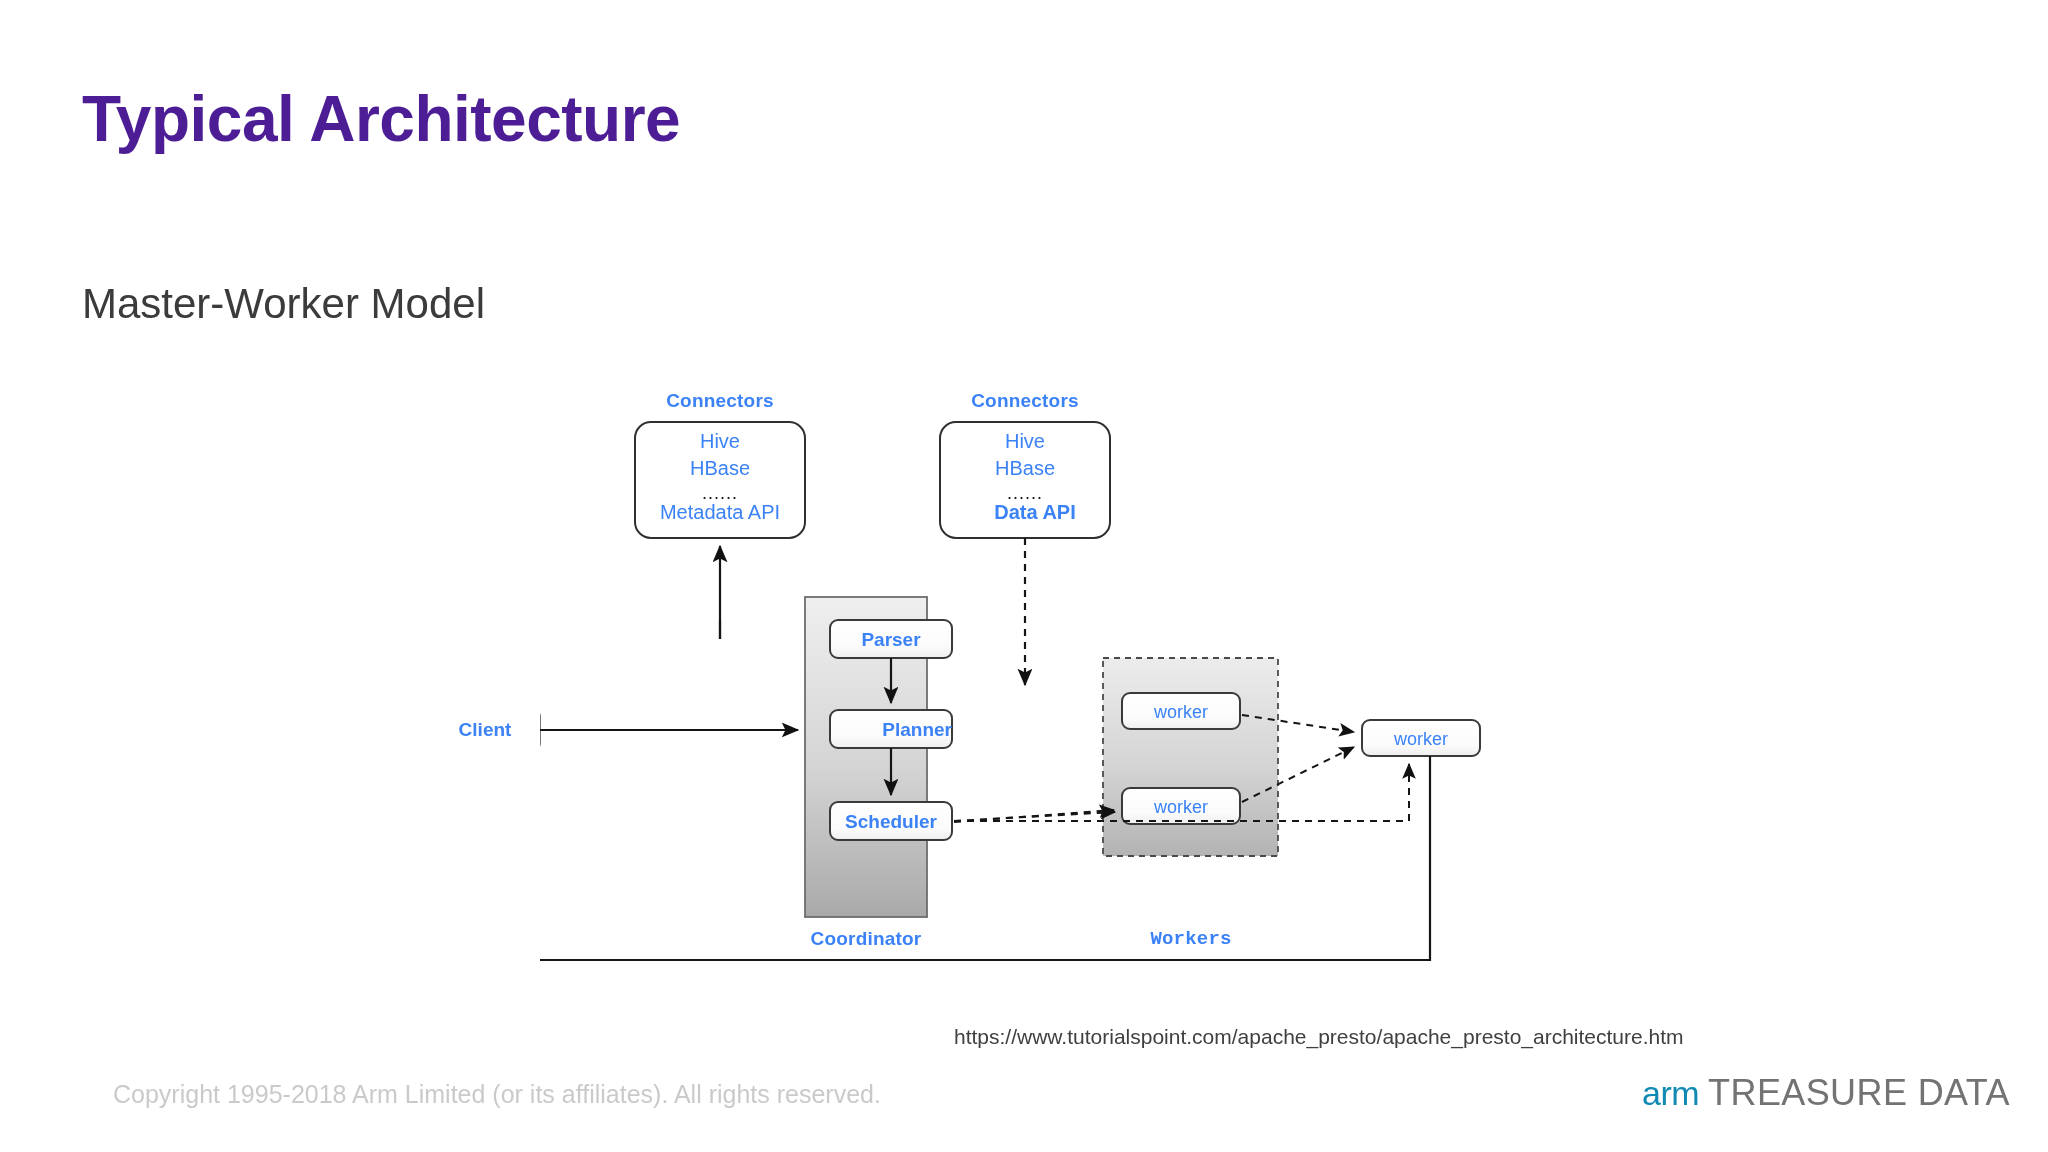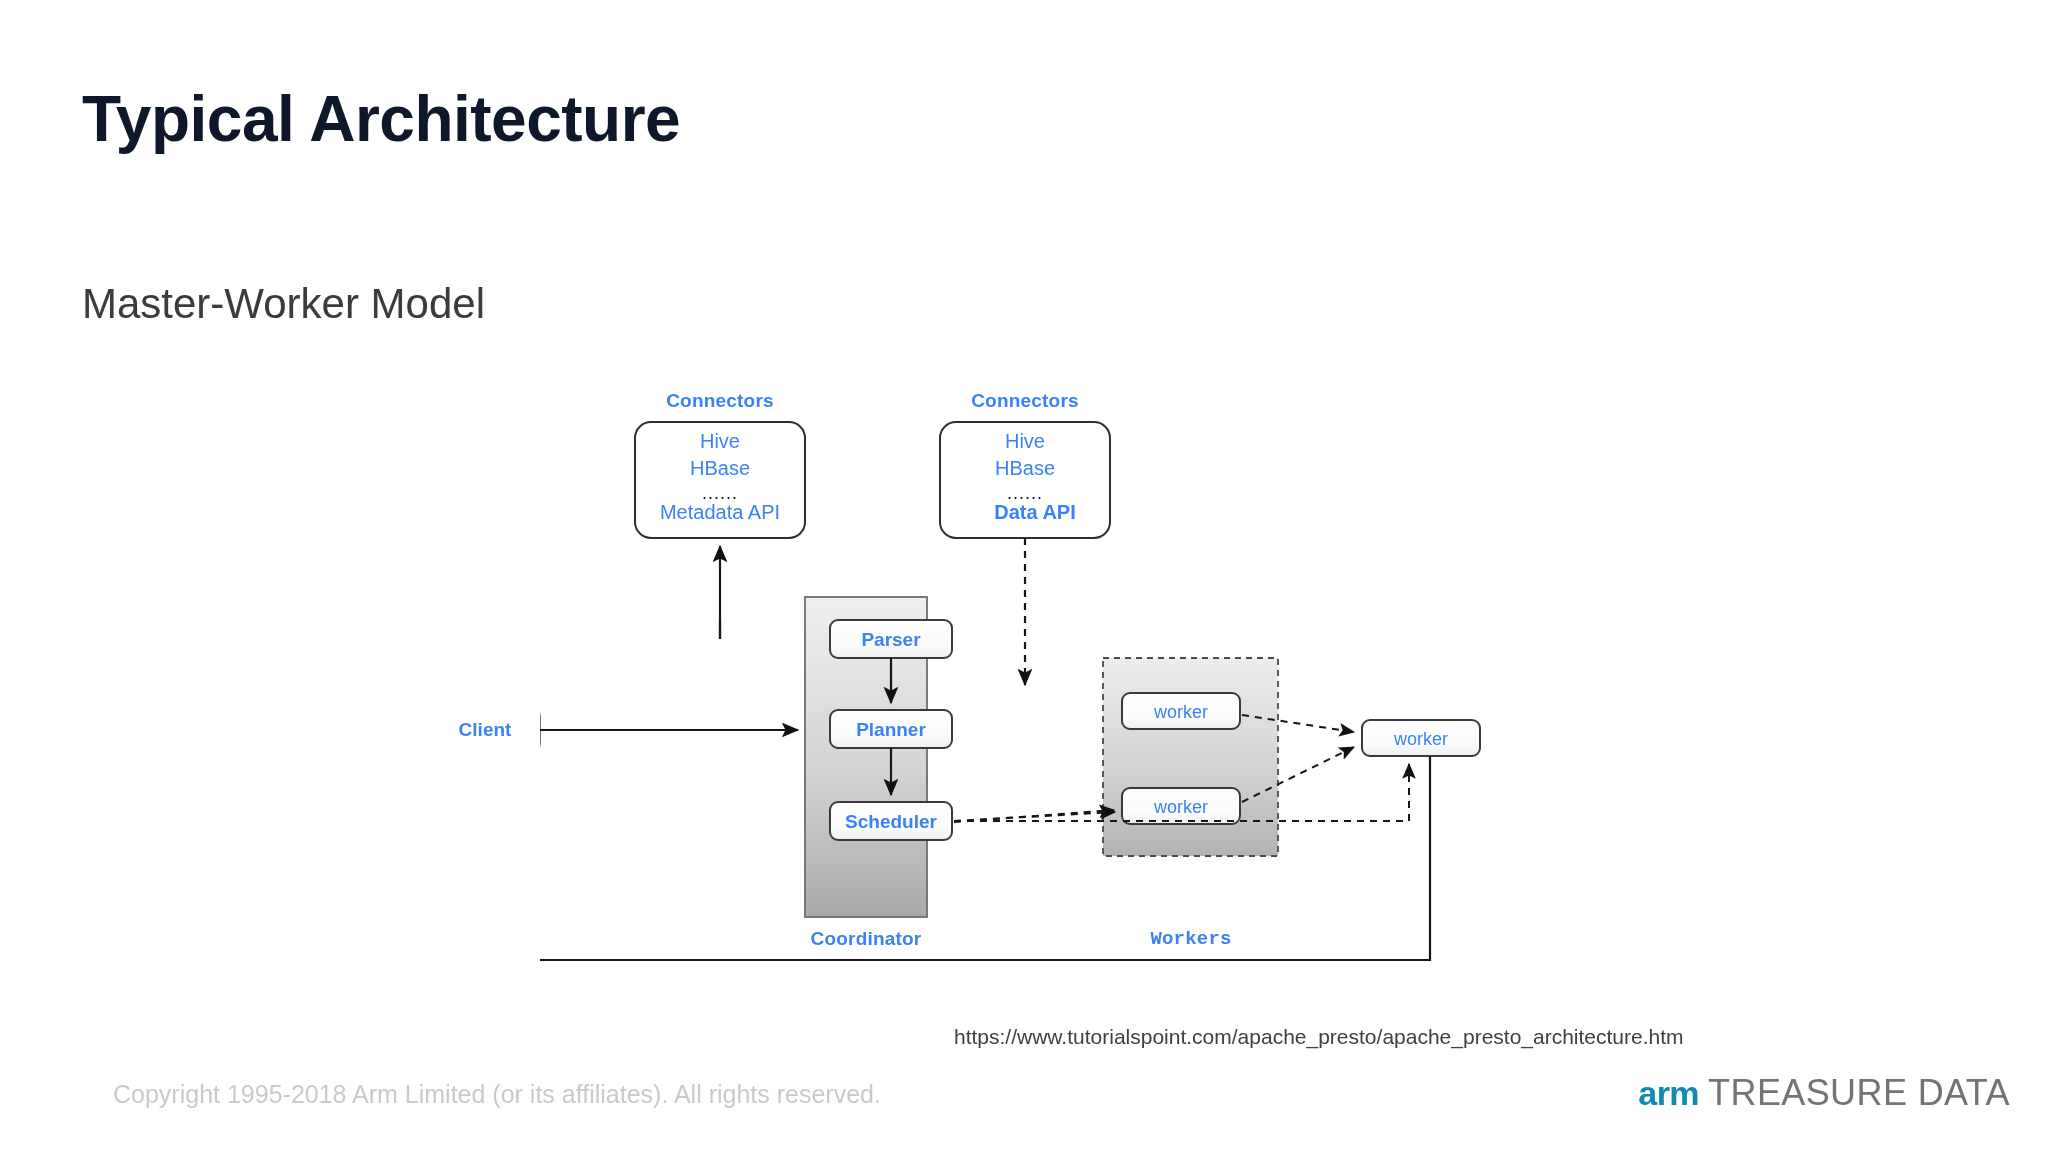--- a/index.html
+++ b/index.html
@@ -18,21 +18,21 @@
   }
 
   
   #slide-title {
     position: absolute;
     left: 82px;
     top: 82px;
     font-size: 64px;
     font-weight: bold;
     letter-spacing: -0.5px;
-    color: #0f172a;
+    color: #4c1d95;
     white-space: nowrap;
   }
   #slide-subtitle {
     position: absolute;
     left: 82px;
     top: 280px;
     font-size: 42px;
     font-weight: normal;
     color: #3b3b3b;
     white-space: nowrap;
@@ -109,21 +109,21 @@
     position: absolute;
     right: 38px;
     top: 1072px;
     display: flex;
     align-items: baseline;
     gap: 9px;
     white-space: nowrap;
   }
   #brand-arm {
     font-size: 34px;
-    font-weight: bold;
+    font-weight: normal;
     color: #1089b3;
     letter-spacing: -0.5px;
     margin-left: 21px;
   }
   #brand-treasure {
     font-size: 36px;
     font-weight: normal;
     color: #737373;
     letter-spacing: 0.4px;
   }
@@ -223,21 +223,21 @@
   <div class="dlabel conn-line" style="left:95px; top:131px; width:170px;">Metadata API</div>
 
   <div class="dlabel conn-line" style="left:400px; top:60px; width:170px;">Hive</div>
   <div class="dlabel conn-line" style="left:400px; top:87px; width:170px;">HBase</div>
   <div class="dlabel dots" style="left:400px; top:113px; width:170px;">......</div>
   <div class="dlabel conn-line" style="left:400px; top:131px; width:190px;font-weight:bold;">Data API</div>
 
   <div class="dlabel box-label" style="left:-110px; top:349px; width:110px;">Client</div>
 
   <div class="dlabel box-label" style="left:290px; top:259px; width:122px;">Parser</div>
-  <div class="dlabel box-label" style="left:290px; top:349px; width:122px;">Planner</div>
+  <div class="dlabel box-label" style="left:290px; top:349px; width:122px;text-align:right;">Planner</div>
   <div class="dlabel box-label" style="left:290px; top:441px; width:122px;">Scheduler</div>
 
   <div class="dlabel worker-label" style="left:582px; top:332px; width:118px;">worker</div>
   <div class="dlabel worker-label" style="left:582px; top:427px; width:118px;">worker</div>
   <div class="dlabel worker-label" style="left:822px; top:359px; width:118px;">worker</div>
 
 </div>
 
 <div id="source-url">https://www.tutorialspoint.com/apache_presto/apache_presto_architecture.htm</div>
 

